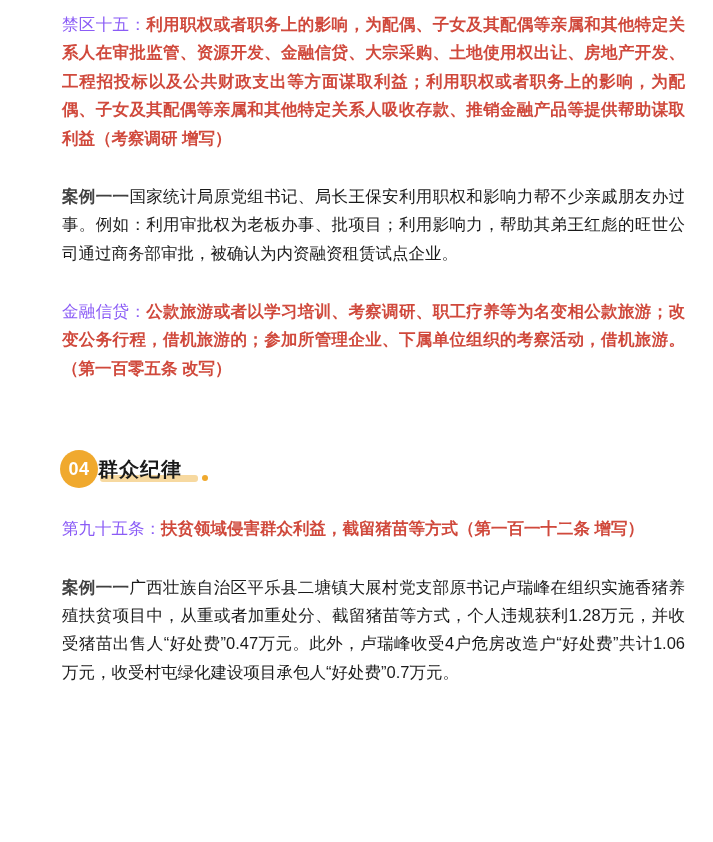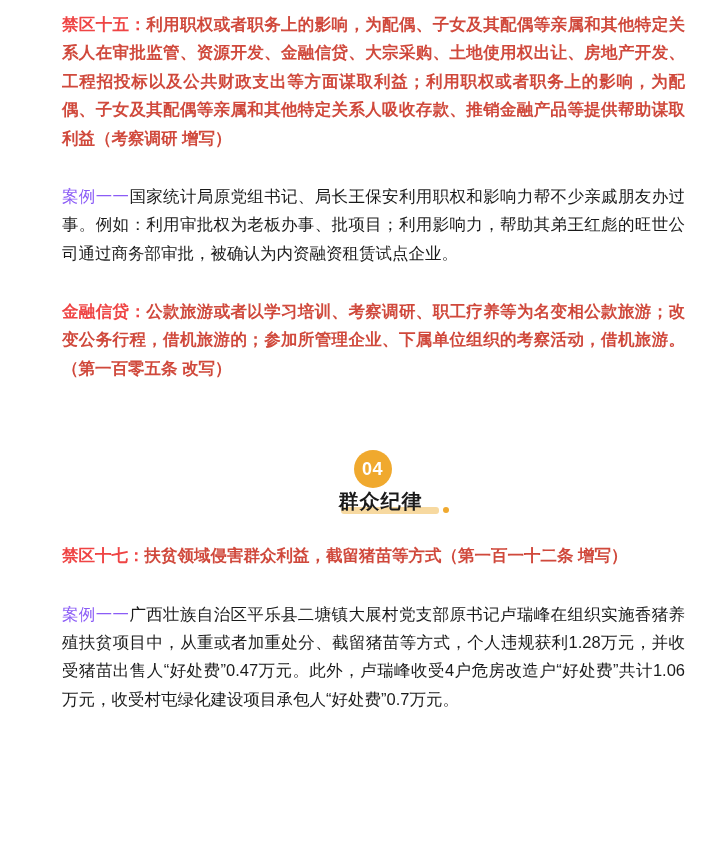--- a/index.html
+++ b/index.html
@@ -27,62 +27,60 @@
     line-height: 1.72;
     text-align: justify;
     text-justify: inter-ideograph;
   }
   .para.forbidden {
     color: #d0493c;
     font-weight: bold;
     text-indent: 0;
   }
   .para.forbidden .lead {
-    color: #ef4444;
-    font-weight: bold;
+    color: #8b5cf6;
+    font-weight: normal;
   }
   .para.case {
     color: #1a1a1a;
     text-indent: 0;
   }
   .para.case .lead {
-    color: #8b5cf6;
-    font-weight: normal;
+    color: #404040;
+    font-weight: bold;
   }
   .indent {
     padding-left: 20px;
   }
   .spacer-lg { height: 30px; }
   .spacer-md { height: 16px; }
 
   .section-head {
     display: flex;
     align-items: center;
     margin: 8px 0 26px 0;
     padding-left: 18px;
     position: relative;
-    flex-direction: column;
   }
   .section-num {
     width: 38px;
     height: 38px;
     border-radius: 50%;
     background: #f0a92e;
     color: #ffffff;
     font-size: 18px;
     font-weight: bold;
     display: flex;
     align-items: center;
     justify-content: center;
     flex: 0 0 auto;
     letter-spacing: 0.5px;
   }
   .section-title-wrap {
     position: relative;
-    margin-left: 16px;
     display: inline-block;
   }
   .section-title {
     font-size: 20px;
     font-weight: bold;
     color: #1a1a1a;
     letter-spacing: 1px;
     position: relative;
     z-index: 2;
   }
@@ -136,21 +134,21 @@
   <div class="section-head">
     <div class="section-num">04</div>
     <div class="section-title-wrap">
       <span class="section-underline"></span>
       <span class="section-dot"></span>
       <span class="section-title">群众纪律</span>
     </div>
   </div>
 
   <p class="para forbidden indent">
-    <span class="lead">禁区十七：</span><span>扶贫领域侵害群众利益，截留猪苗等方式（第一百一十二条 增写）</span>
+    <span class="lead">第九十五条：</span><span>扶贫领域侵害群众利益，截留猪苗等方式（第一百一十二条 增写）</span>
   </p>
 
   <div class="spacer-md"></div>
 
   <p class="para case indent">
     <span class="lead">案例一一</span><span>广西壮族自治区平乐县二塘镇大展村党支部原书记卢瑞峰在组织实施香猪养殖扶贫项目中，从重或者加重处分、截留猪苗等方式，个人违规获利1.28万元，并收受猪苗出售人“好处费”0.47万元。此外，卢瑞峰收受4户危房改造户“好处费”共计1.06万元，收受村屯绿化建设项目承包人“好处费”0.7万元。</span>
   </p>
 
 </div>
 

